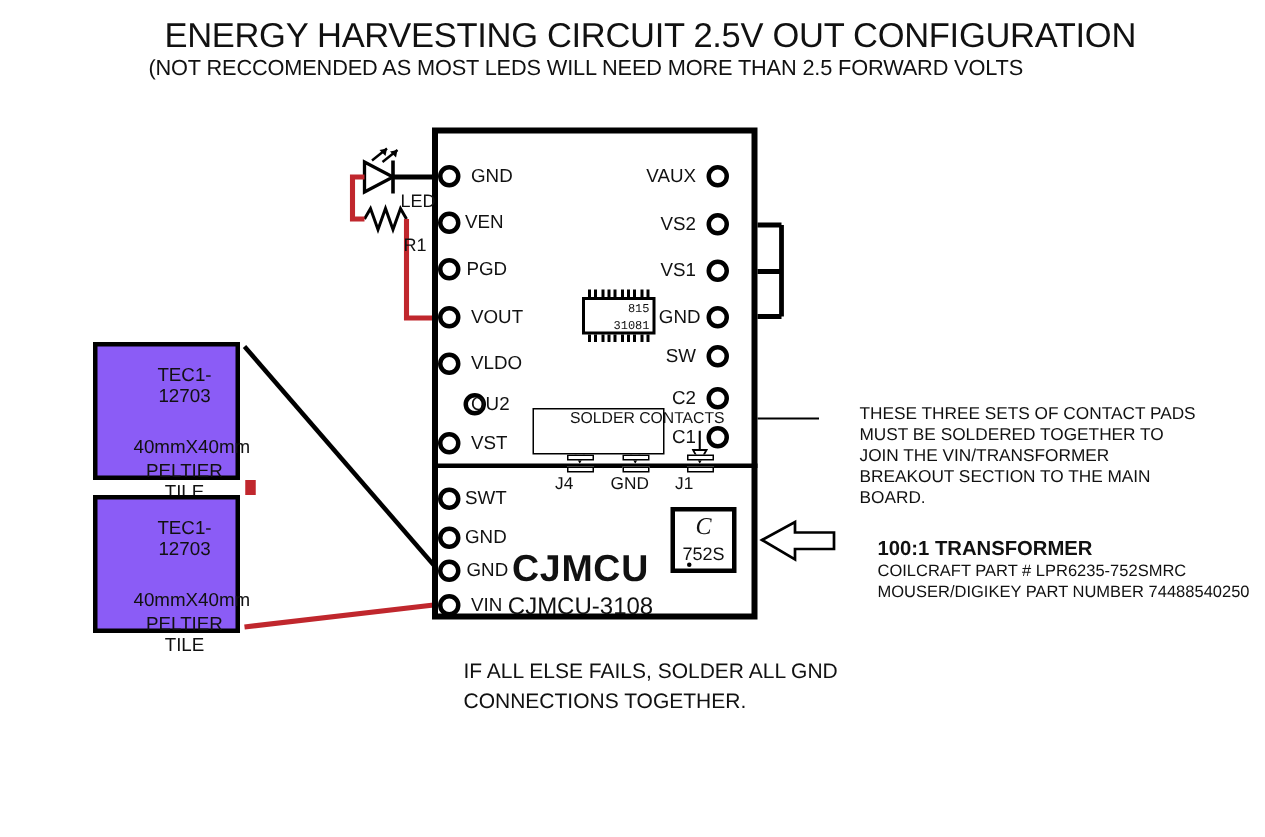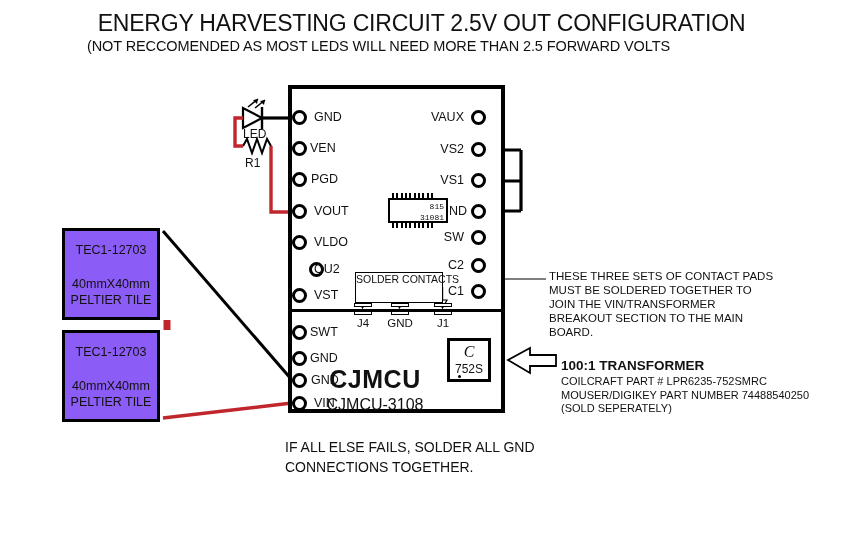--- a/index.html
+++ b/index.html
@@ -7,21 +7,21 @@
   body {
     width: 843px; height: 558px;
     background: #ffffff;
     font-family: "Liberation Sans", sans-serif;
     color: #1a1a1a;
     overflow: hidden;
     position: relative;
   }
   #canvas { position: absolute; left: 0; top: 0; width: 843px; height: 558px; }
 
-  .abs { position: absolute; }
+  .abs { position: absolute; padding-left: 24px; }
 
   
   #title {
     left: 0; top: 10px; width: 843px;
     text-align: center;
     font-size: 23px;
     letter-spacing: -0.2px;
     white-space: nowrap;
     color: #111;
   }
@@ -57,21 +57,21 @@
     white-space: nowrap;
     color: #111;
     line-height: 15px;
   }
   .pin-left .pad-label { left: 22px; top: 0px; position: absolute; }
   .pin-right .pad-label { right: 22px; top: 0px; position: absolute; text-align: right; }
   .pin-left, .pin-right { position: absolute; width: 15px; height: 15px; }
 
   
   #chip {
-    left: 388px; top: 198px; width: 60px; height: 25px;
+    left: 388px; top: 198px; width: 49px; height: 25px;
     border: 2.5px solid #000;
     background: #fff;
     z-index: 4;
   }
   #chip .legs-top, #chip .legs-bottom {
     position: absolute; left: 2px; width: 41px; height: 5px;
     display: flex; justify-content: space-between;
   }
   #chip .legs-top { top: -7px; }
   #chip .legs-bottom { bottom: -7px; }
@@ -395,19 +395,18 @@
   <div>MUST BE SOLDERED TOGETHER TO</div>
   <div>JOIN THE VIN/TRANSFORMER</div>
   <div>BREAKOUT SECTION TO THE MAIN</div>
   <div>BOARD.</div>
 </div>
 
 <div class="abs" id="xformer-note">
   <div class="hl">100:1 TRANSFORMER</div>
   <div class="ln">COILCRAFT PART # LPR6235-752SMRC</div>
   <div class="ln">MOUSER/DIGIKEY PART NUMBER 74488540250</div>
-  <div class="ln"> (SOLD SEPERATELY)</div>
 </div>
 
 <div class="abs" id="bottom-note">
   <div>IF ALL ELSE FAILS, SOLDER ALL GND</div>
   <div>CONNECTIONS TOGETHER.</div>
 </div>
 
 </body></html>

